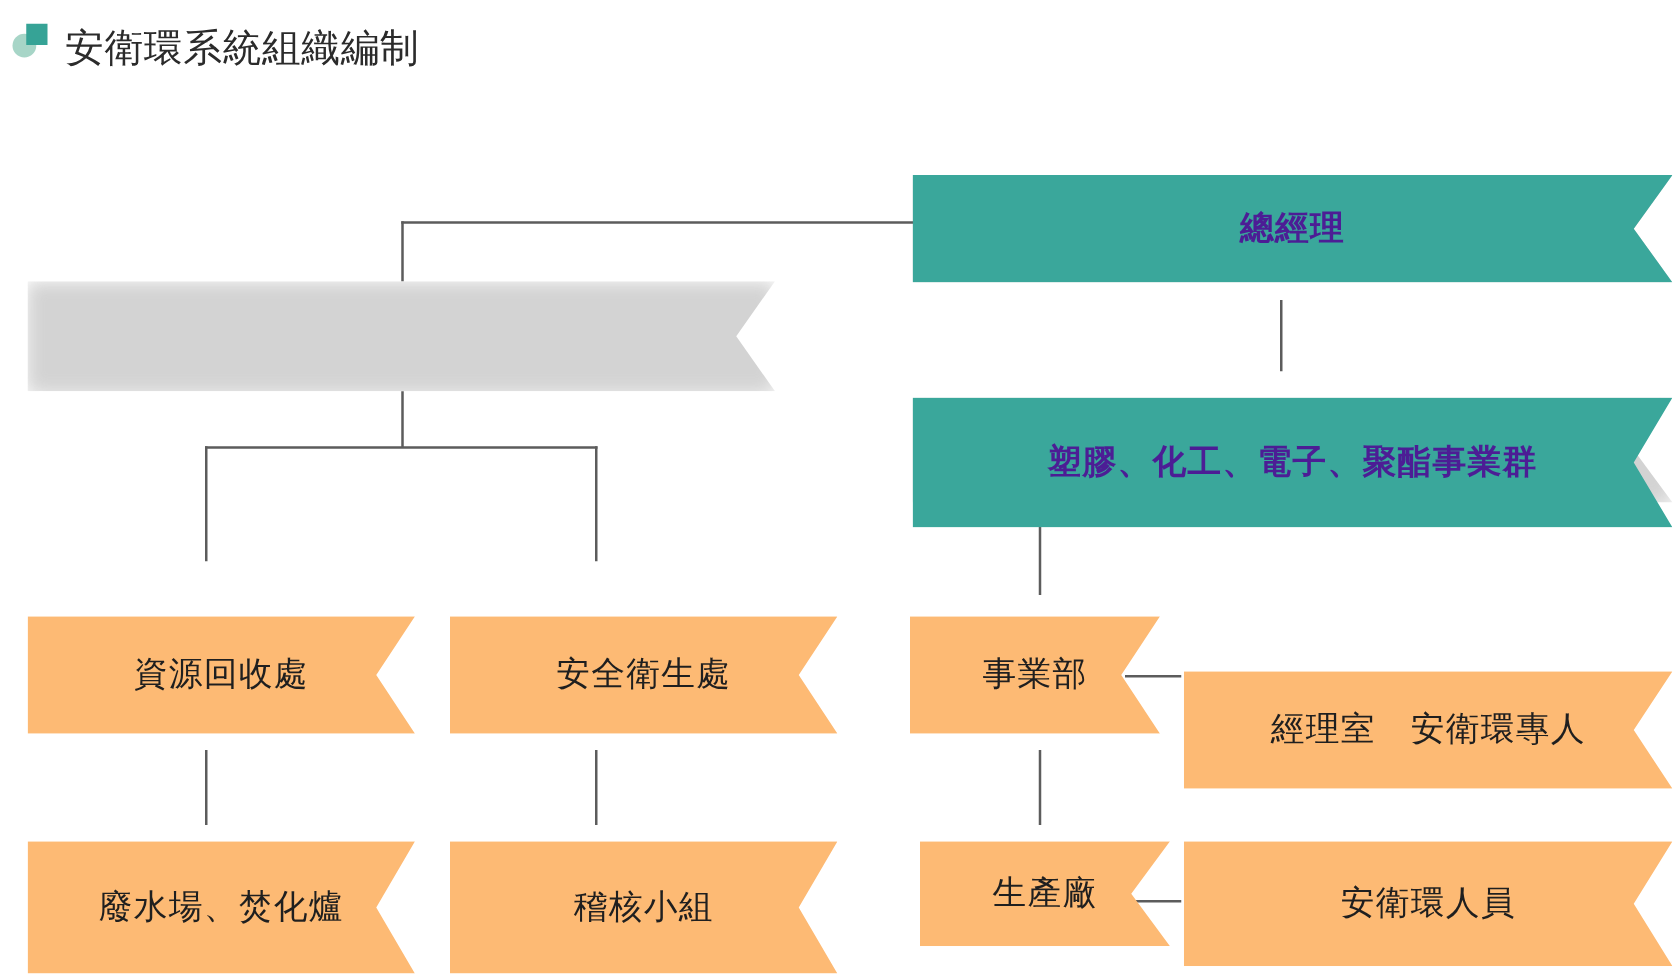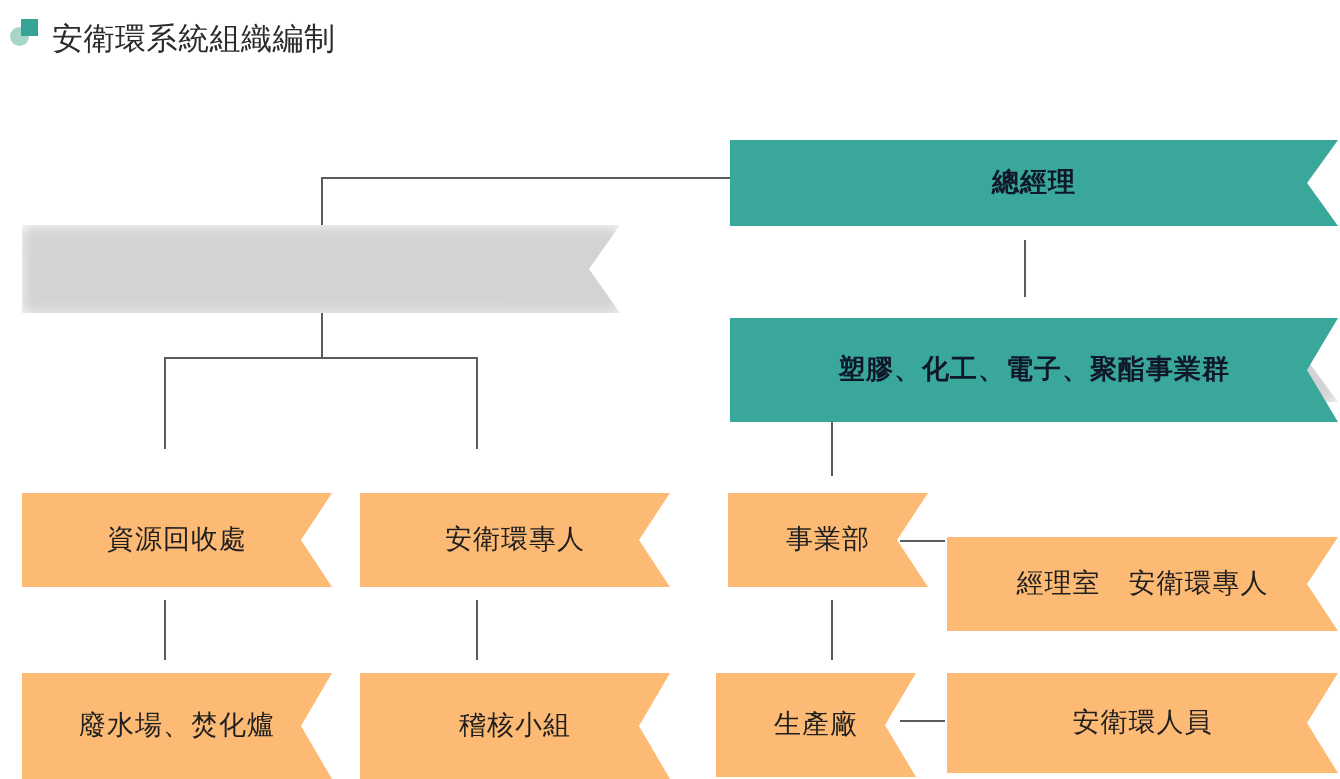--- a/index.html
+++ b/index.html
@@ -78,21 +78,21 @@
     text-align: center;
     white-space: nowrap;
     line-height: 1.15;
   }
 
   
   .ribbon.level-top {
     background: #3aa79b;
   }
   .ribbon.level-top .ribbon-label {
-    color: #0f172a;
+    color: #4c1d95;
     font-weight: bold;
     font-size: 27px;
     letter-spacing: 1px;
   }
   
   .ribbon-shadow {
     position: absolute;
     background: transparent;
     box-shadow: 0 9px 16px rgba(0,0,0,0.34);
     -webkit-clip-path: polygon(0 0, 100% 0, calc(100% - 31px) 50%, 100% 100%, 0 100%);
@@ -164,40 +164,40 @@
 
   <div class="ribbon level-top" style="left:730px; top:318px; width:608px; height:104px;">
     <span class="ribbon-label">塑膠、化工、電子、聚酯事業群</span>
   </div>
 
   <div class="ribbon level-sub" style="left:22px; top:493px; width:310px; height:94px;">
     <span class="ribbon-label">資源回收處</span>
   </div>
 
   <div class="ribbon level-sub" style="left:360px; top:493px; width:310px; height:94px;">
-    <span class="ribbon-label">安衛環專人</span>
+    <span class="ribbon-label">安全衛生處</span>
   </div>
 
   <div class="ribbon level-sub" style="left:728px; top:493px; width:200px; height:94px;">
     <span class="ribbon-label">事業部</span>
   </div>
 
   <div class="ribbon level-sub" style="left:947px; top:493px; width:391px; height:94px;margin-top:44px;">
     <span class="ribbon-label">經理室　安衛環專人</span>
   </div>
 
   <div class="ribbon level-sub" style="left:22px; top:673px; width:310px; height:106px;">
     <span class="ribbon-label">廢水場、焚化爐</span>
   </div>
 
   <div class="ribbon level-sub" style="left:360px; top:673px; width:310px; height:106px;">
     <span class="ribbon-label">稽核小組</span>
   </div>
 
-  <div class="ribbon level-sub" style="left:716px; top:673px; width:200px; height:104px;">
+  <div class="ribbon level-sub" style="left:736px; top:673px; width:200px; height:84px;">
     <span class="ribbon-label">生產廠</span>
   </div>
 
   <div class="ribbon level-sub" style="left:947px; top:673px; width:391px; height:100px;">
     <span class="ribbon-label">安衛環人員</span>
   </div>
 
 </div>
 
 </body></html>

